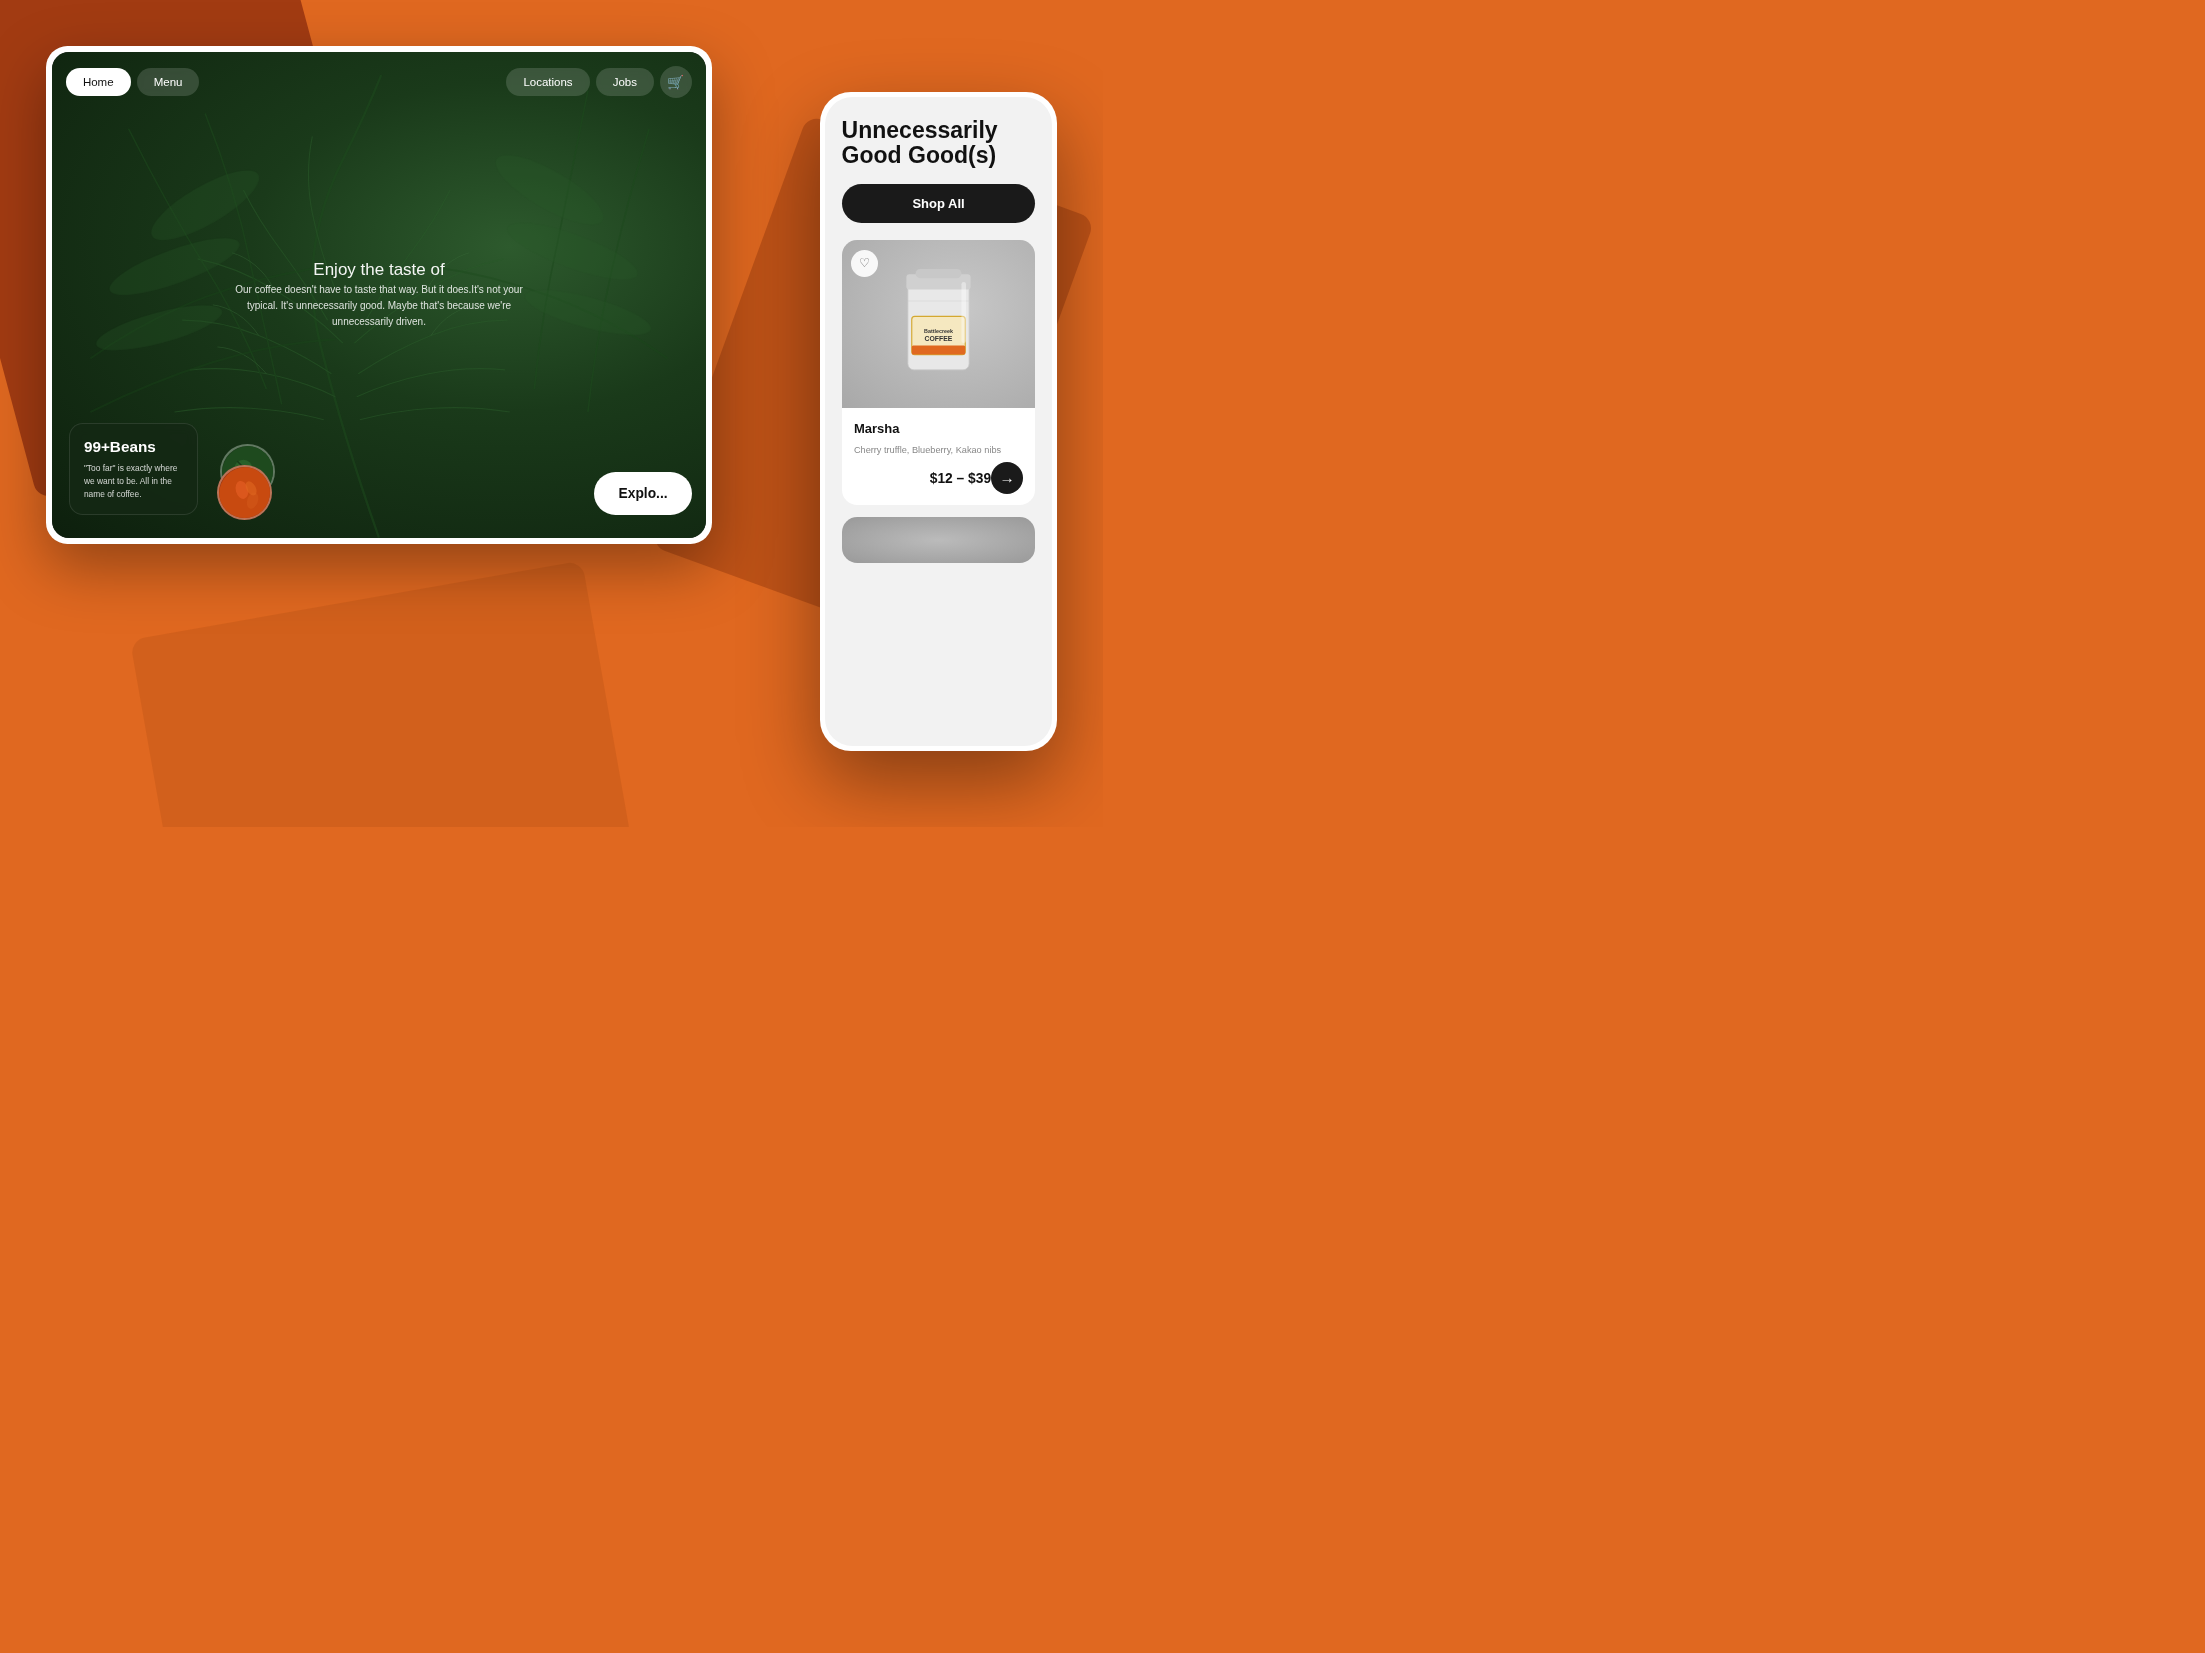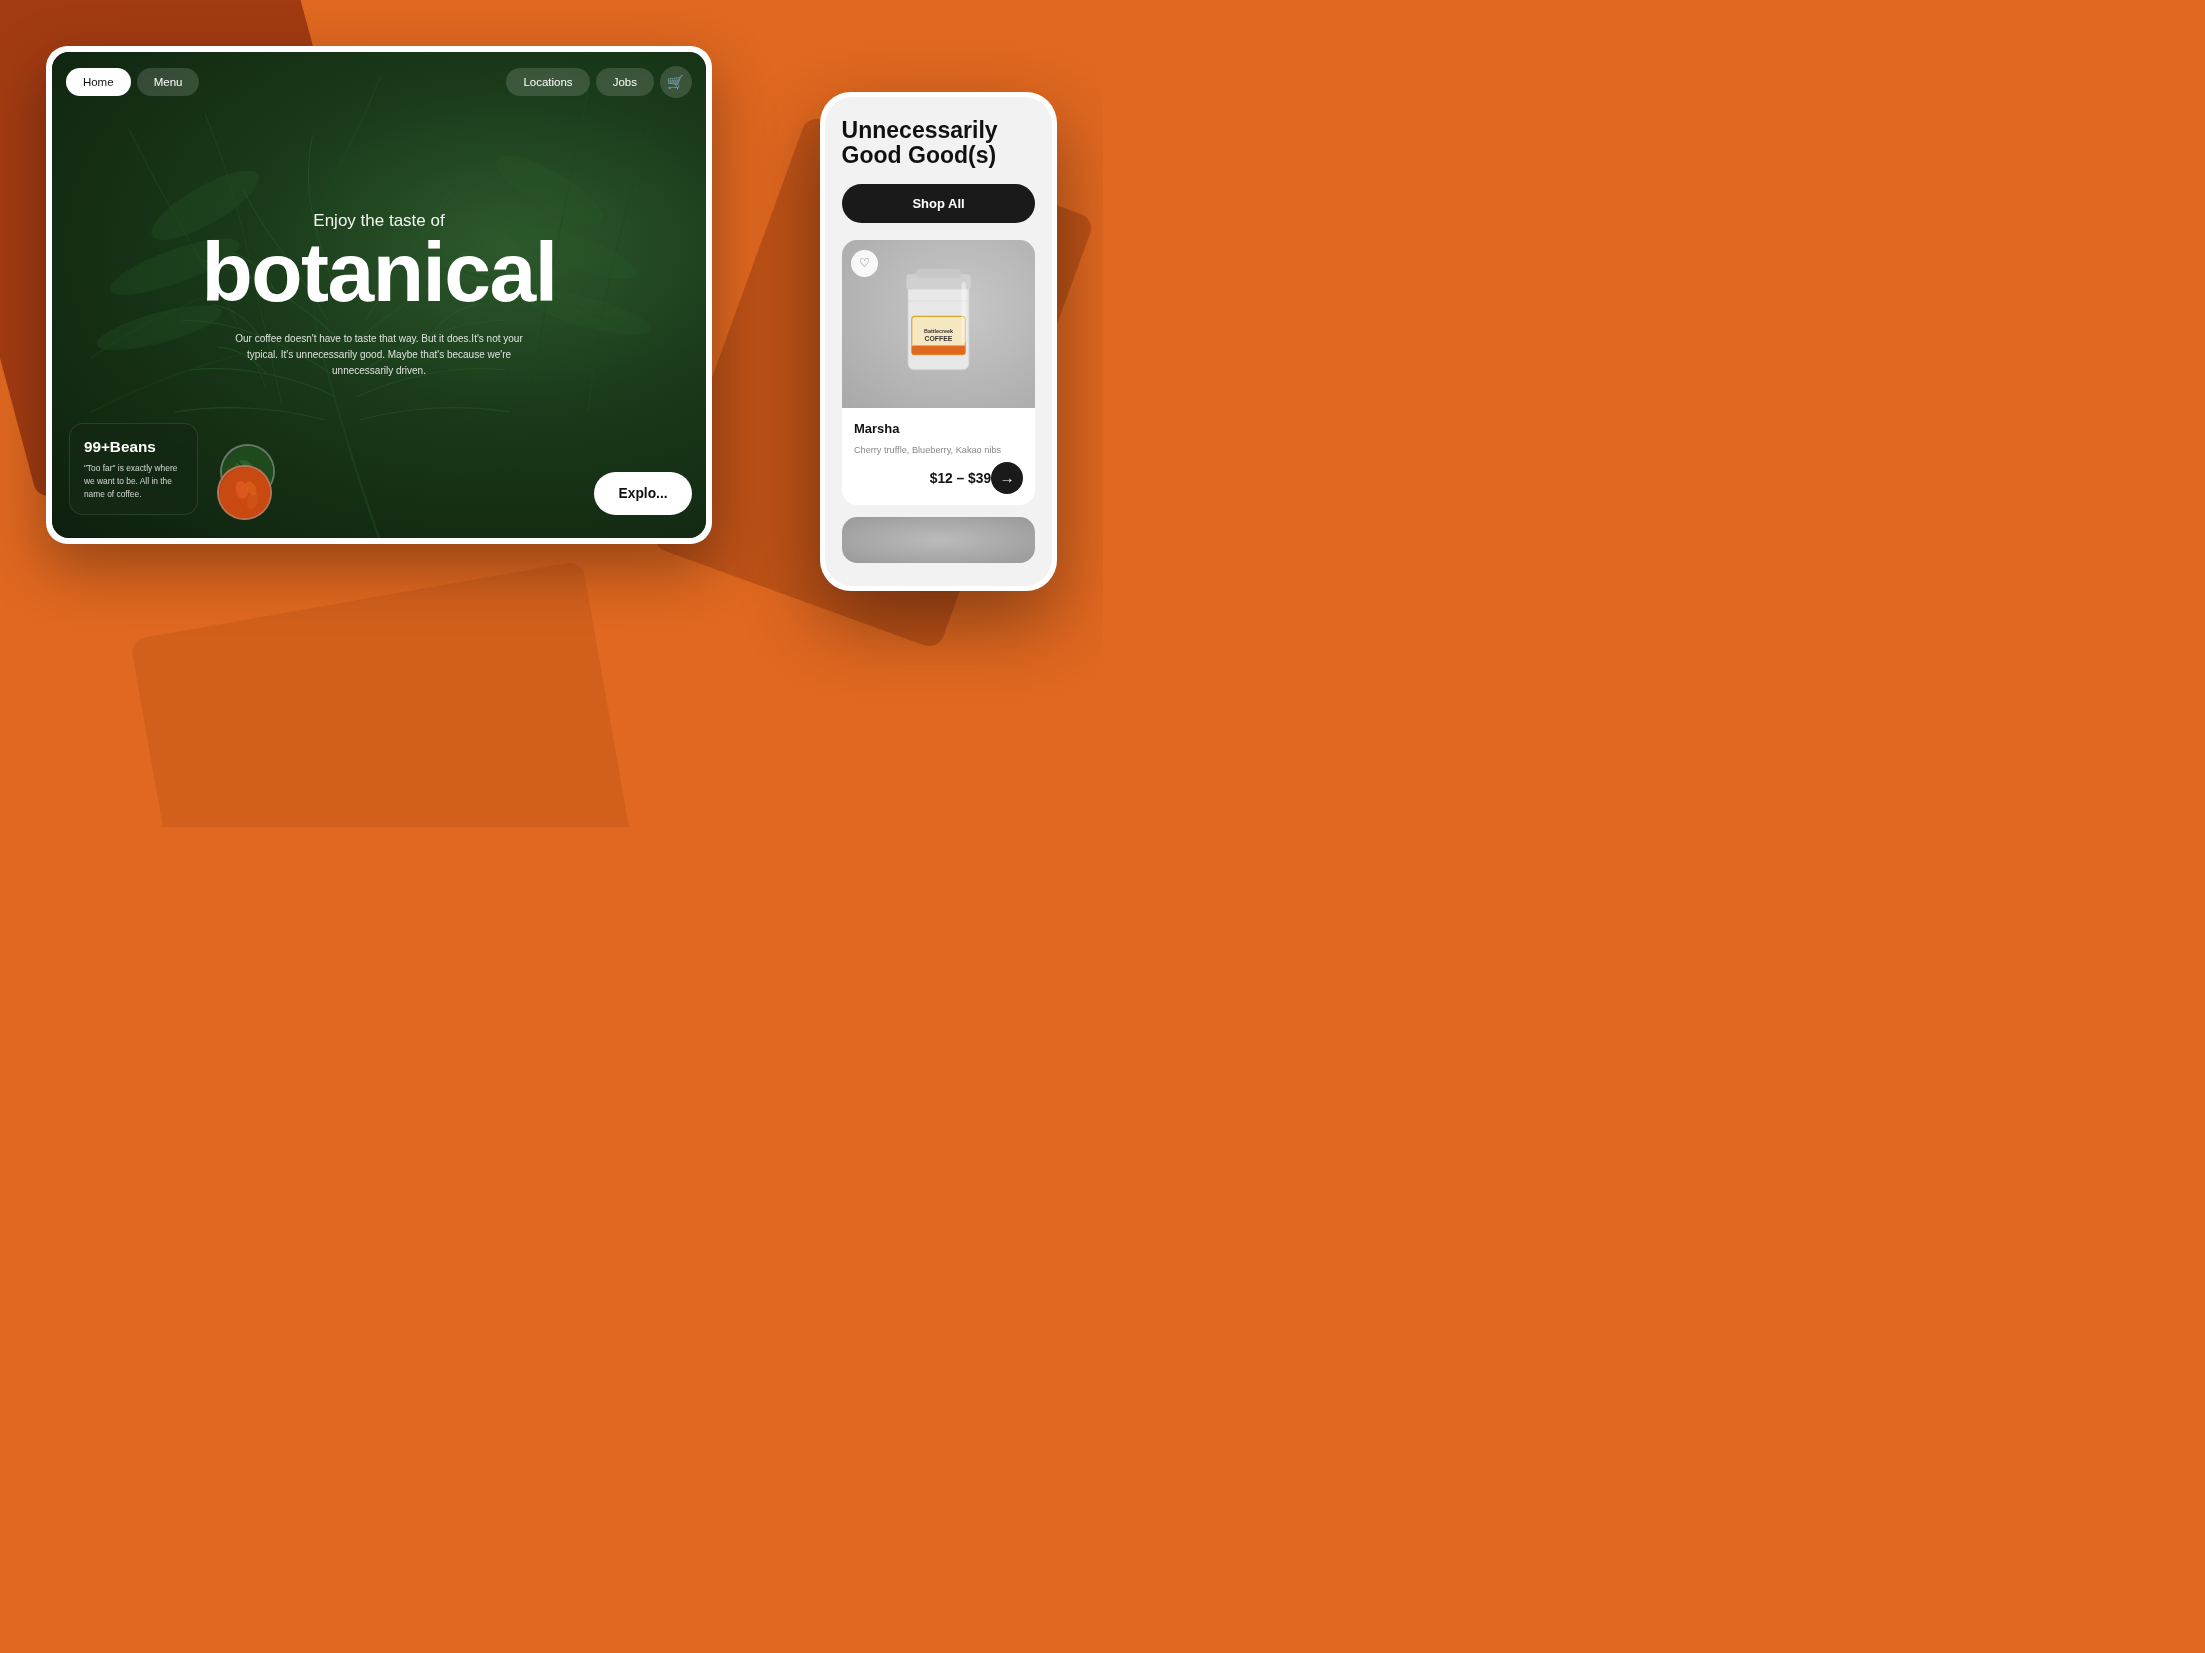--- a/index.html
+++ b/index.html
@@ -255,21 +255,21 @@
       z-index: 10;
       margin-top: 48px;
     }
 
     
     .mobile-device {
       position: absolute;
       top: 92px;
       right: 46px;
       width: 237px;
-      height: 499px;
+      height: 659px;
       background: #fff;
       border-radius: 31px;
       padding: 4.6px;
       box-shadow: 0 31px 77px rgba(0,0,0,0.4);
     }
 
     .mobile-screen {
       width: 100%;
       height: 100%;
       border-radius: 27.6px;
@@ -486,21 +486,20 @@
         <button class="nav-btn nav-btn-locations">Locations</button>
         <button class="nav-btn nav-btn-jobs">Jobs</button>
         <button class="nav-cart">
           <span>🛒</span>
         </button>
       </div>
     </nav>
 
     <div class="hero-content">
       <p class="hero-subtitle">Enjoy the taste of</p>
-      <h1 class="hero-title">botanical</h1>
       <p class="hero-desc">Our coffee doesn't have to taste that way. But it does.It's not your typical. It's unnecessarily good. Maybe that's because we're unnecessarily driven.</p>
     </div>
 
     <div class="info-card">
       <div class="info-card-title">99+Beans</div>
       <div class="info-card-desc">"Too far" is exactly where we want to be. All in the name of coffee.</div>
     </div>
 
     <div class="bean-images">
       <div class="bean-circle bean-top">

